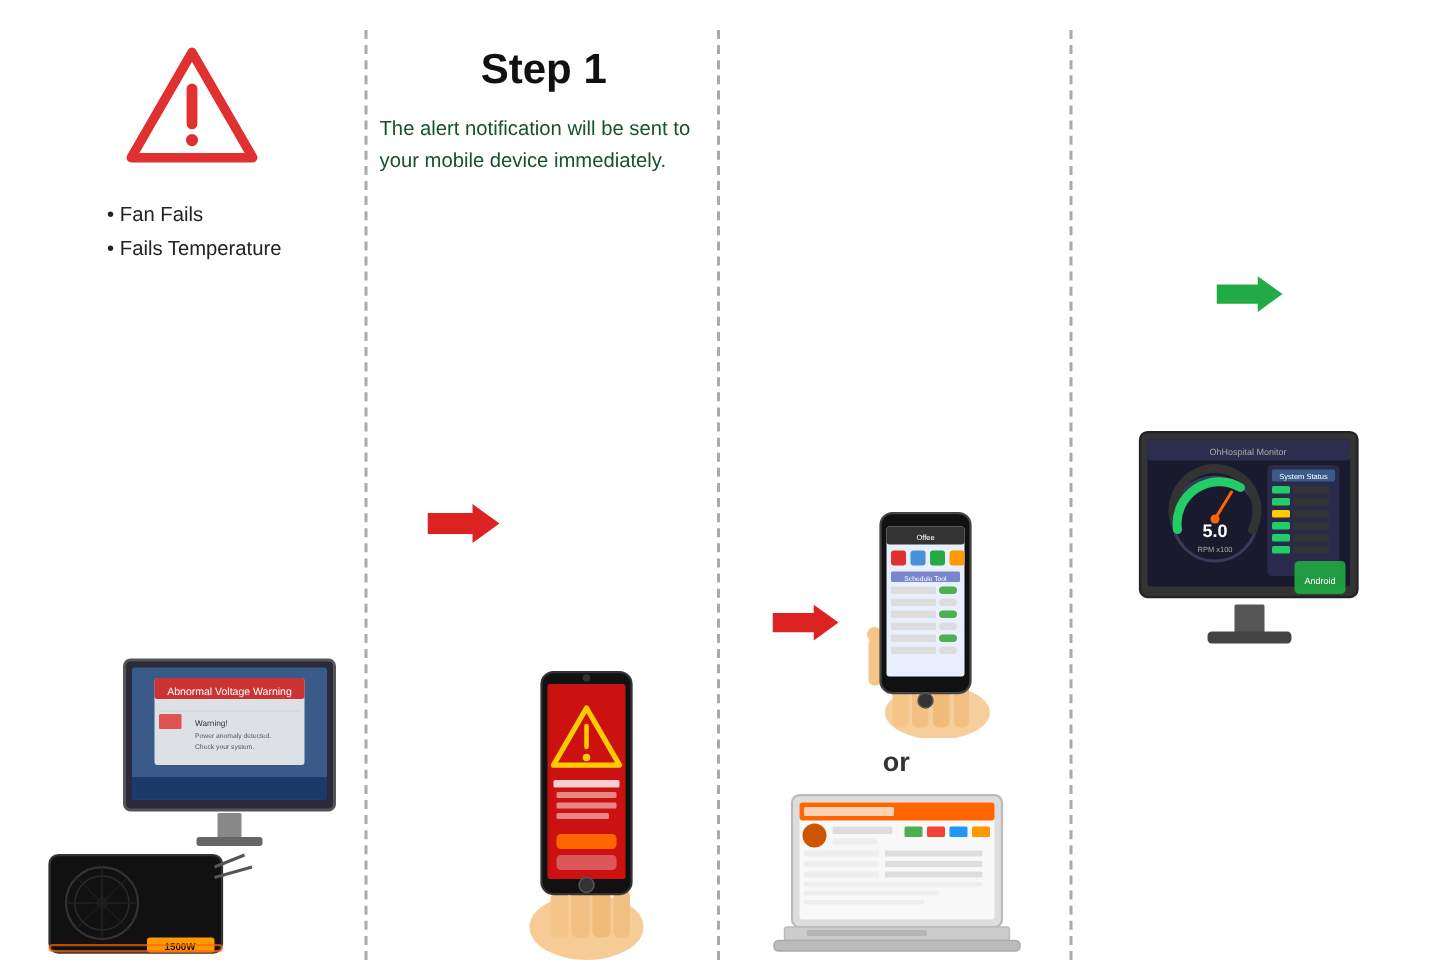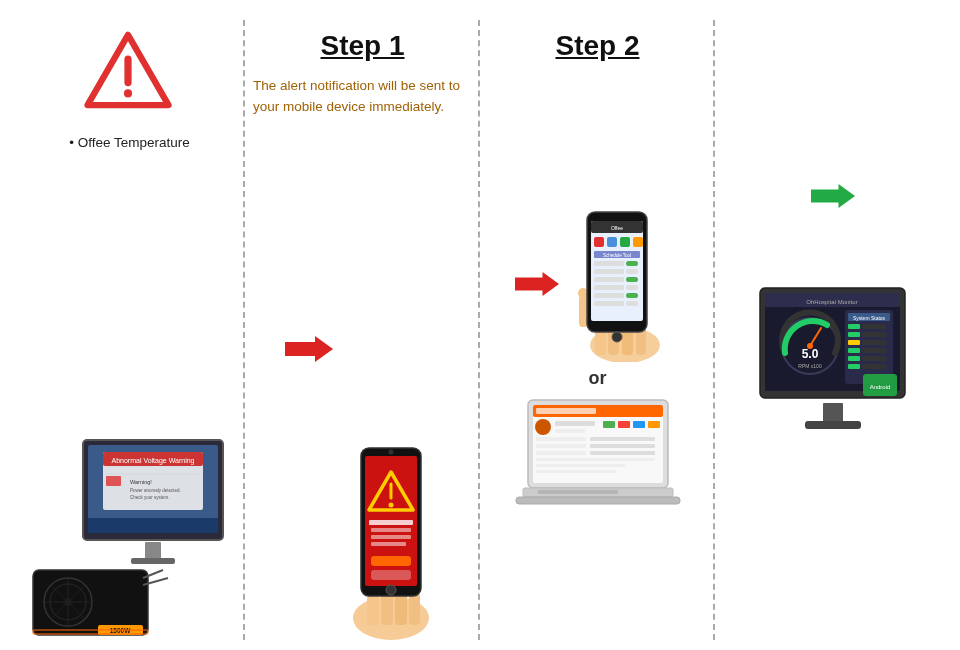--- a/index.html
+++ b/index.html
@@ -46,26 +46,25 @@
       margin-top: 10px;
     }
 
     .step-heading {
       font-size: 28px;
       font-weight: bold;
       color: #111;
       margin-bottom: 14px;
       margin-top: 10px;
       text-align: center;
-      text-decoration: underline;
     }
 
     .description-text {
       font-size: 13.5px;
-      color: #a16207;
+      color: #14532d;
       line-height: 1.55;
       text-align: left;
       margin-bottom: 10px;
     }
 
     .bullet-list {
       list-style: none;
       padding: 0;
       margin: 6px 0 0 4px;
     }
@@ -89,21 +88,21 @@
       flex: 1;
       width: 100%;
       padding-top: 10px;
     }
 
     
     .step2-images {
       display: flex;
       flex-direction: column;
       align-items: center;
-      justify-content: center;
+      justify-content: flex-end;
       gap: 4px;
       flex: 1;
       width: 100%;
     }
 
     .or-text {
       font-size: 18px;
       font-weight: bold;
       color: #333;
       margin: 2px 0;
@@ -124,21 +123,22 @@
 
   <div class="column">
 
     <svg class="warning-triangle" viewBox="0 0 100 88">
       <polygon points="50,5 95,83 5,83" fill="none" stroke="#e03030" stroke-width="7" stroke-linejoin="round"></polygon>
       <line x1="50" y1="32" x2="50" y2="58" stroke="#e03030" stroke-width="8" stroke-linecap="round"></line>
       <circle cx="50" cy="70" r="4.5" fill="#e03030"></circle>
     </svg>
 
     <ul class="bullet-list">
-      <li>Offee Temperature</li>
+      <li>Fan Fails</li>
+      <li>Fails Temperature</li>
     </ul>
 
     <div class="image-area">
       <svg width="210" height="210" viewBox="0 0 210 210">
 
         <rect x="60" y="10" width="140" height="100" rx="4" ry="4" fill="#2a2a3a" stroke="#555" stroke-width="2"></rect>
         <rect x="65" y="15" width="130" height="88" rx="2" ry="2" fill="#3a5a8a"></rect>
 
         <rect x="65" y="88" width="130" height="15" fill="#1a3a6a"></rect>
 
@@ -212,21 +212,20 @@
         <rect x="30" y="130" width="40" height="10" rx="3" fill="rgba(255,255,255,0.3)"></rect>
 
         <circle cx="50" cy="150" r="5" fill="#333" stroke="#555" stroke-width="1"></circle>
 
         <circle cx="50" cy="12" r="2.5" fill="#333"></circle>
       </svg>
     </div>
   </div>
 
   <div class="column">
-    <div class="step-heading">Step 2</div>
 
     <div class="step2-images">
 
       <div style="display:flex; flex-direction:row; align-items:center; gap:6px;">
         <svg width="44" height="28" viewBox="0 0 48 30">
           <polygon points="0,8 30,8 30,2 48,15 30,28 30,22 0,22" fill="#dd2222"></polygon>
         </svg>
 
         <svg width="115" height="155" viewBox="0 0 115 155">
 

